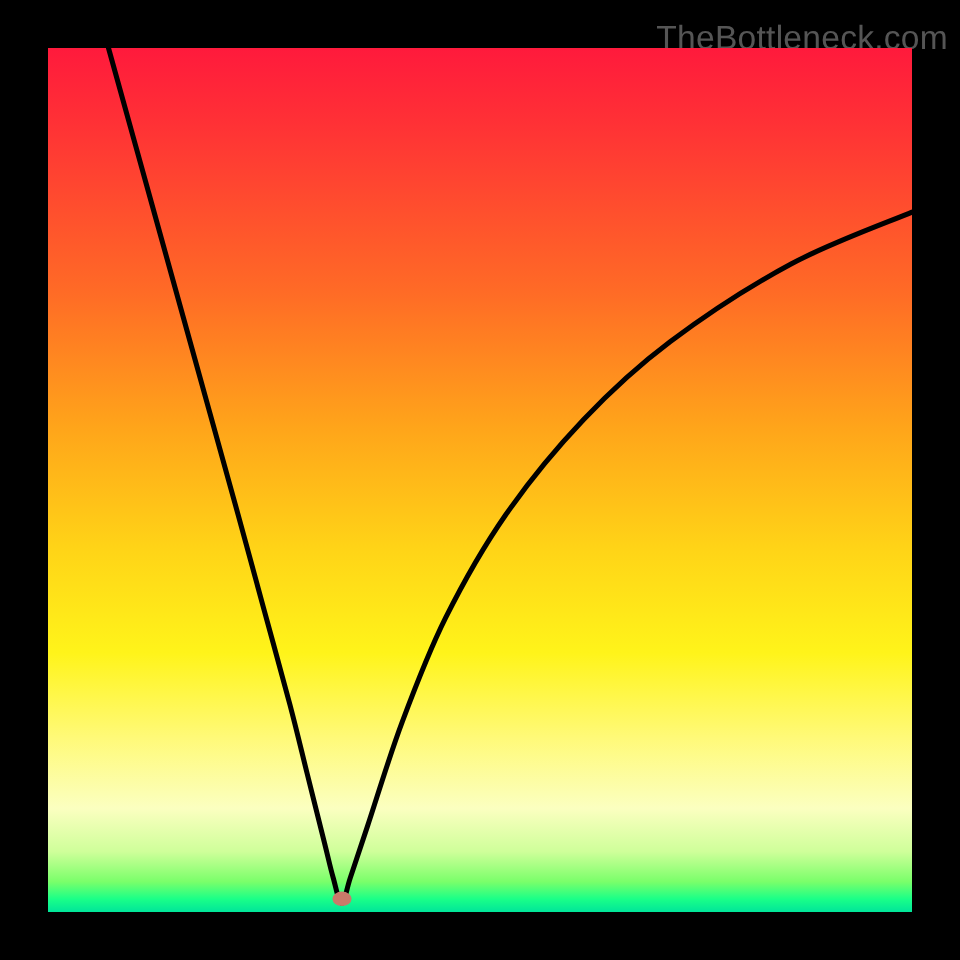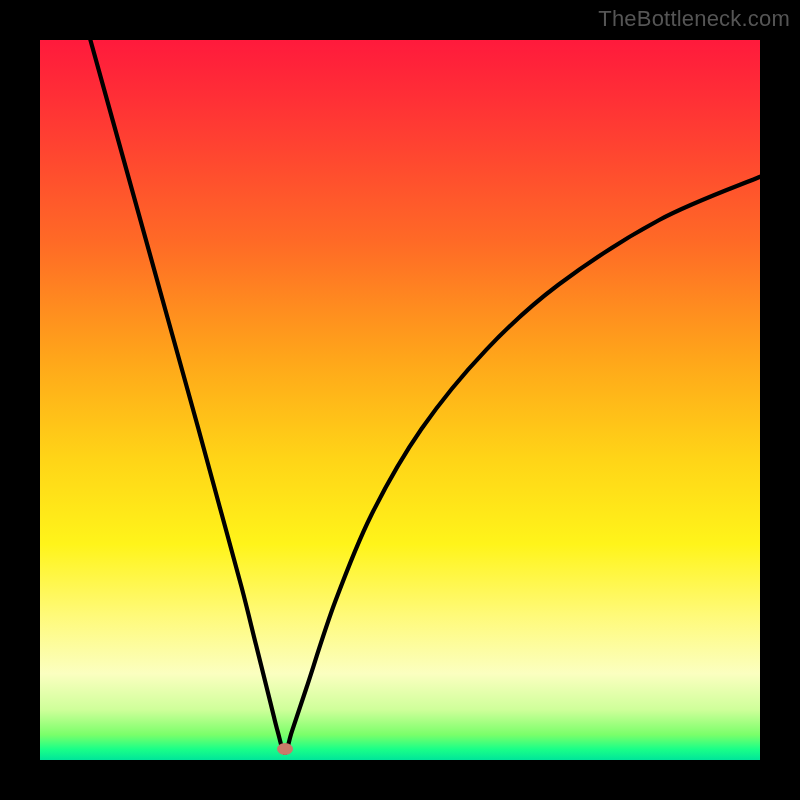--- a/index.html
+++ b/index.html
@@ -27,24 +27,24 @@
       #fffa7a 80%,
       #fbffc0 88%,
       #cfff9a 93%,
       #7aff6a 96.5%,
       #1aff88 98.5%,
       #00e59a 100%
     );
   }
   .watermark {
     position: absolute;
-    top: 6px;
+    top: 16px;
     right: 10px;
     color: #555;
-    font-size: 22px;
+    font-size: 28px;
     letter-spacing: 0.2px;
   }
   svg.curve {
     position: absolute;
     left: 0;
     top: 0;
     width: 720px;
     height: 720px;
     overflow: visible;
   }

